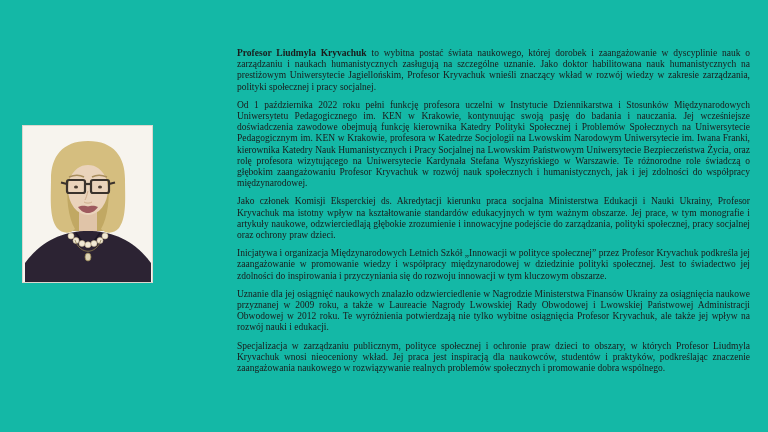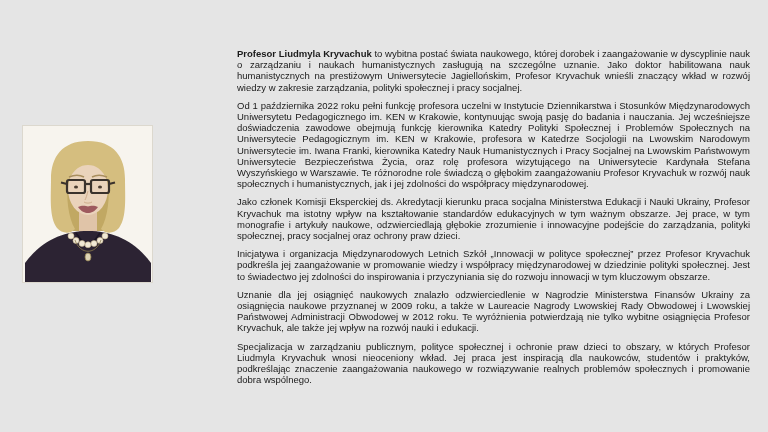--- a/index.html
+++ b/index.html
@@ -7,21 +7,22 @@
   body {
     width: 768px; height: 432px;
     background: #ffffff;
     font-family: "Liberation Sans", sans-serif;
     position: relative;
     overflow: hidden;
   }
   .page {
     position: absolute;
     inset: 0;
-    background: #e5e5e5;
+    background: #14b8a6;
+    font-family: Liberation Serif, serif;
   }
   .photo {
     position: absolute;
     left: 22px; top: 125px;
     width: 131px; height: 158px;
     margin: 0;
   }
   .photo svg { display: block; width: 100%; height: 100%; }
   .content {
     position: absolute;

